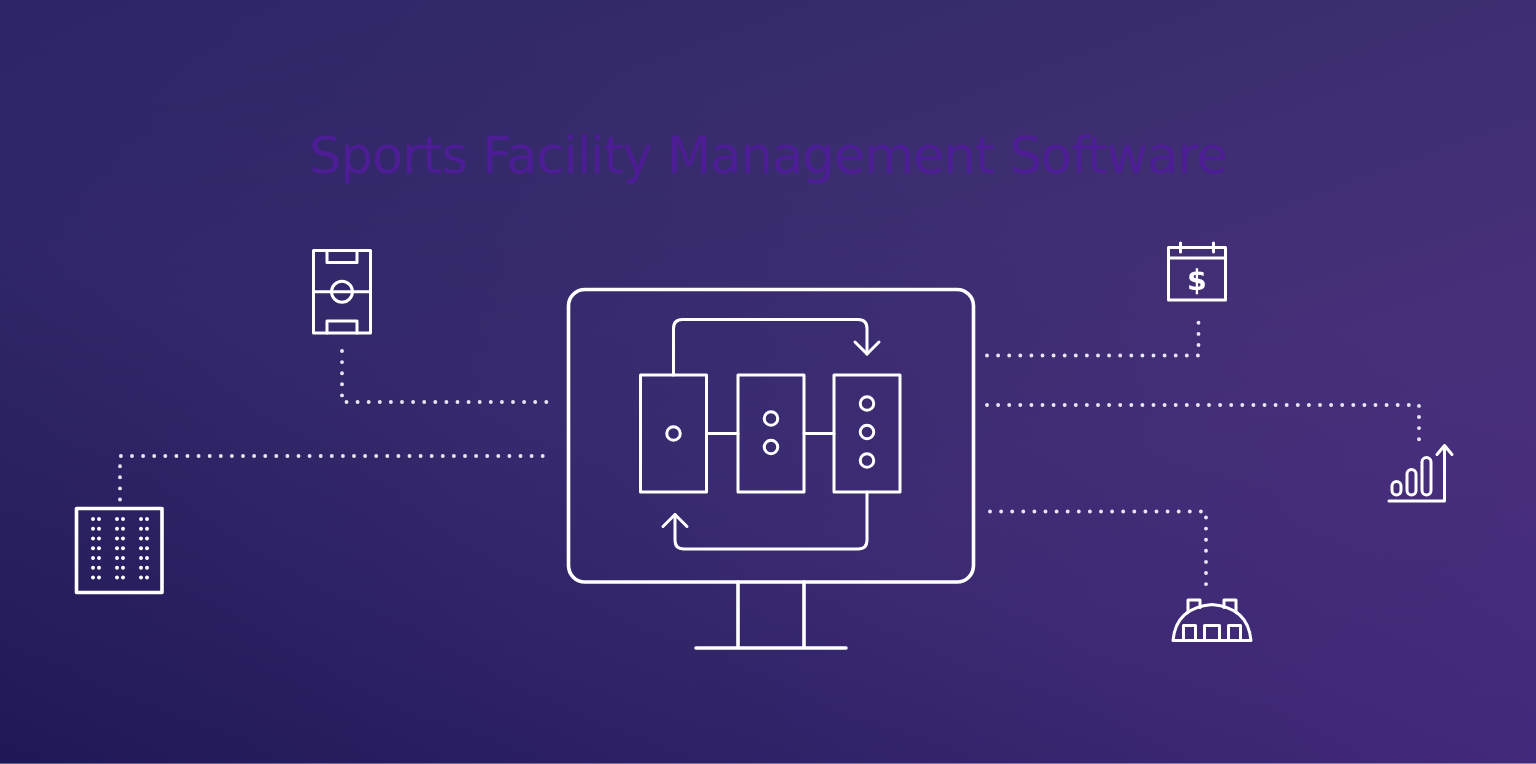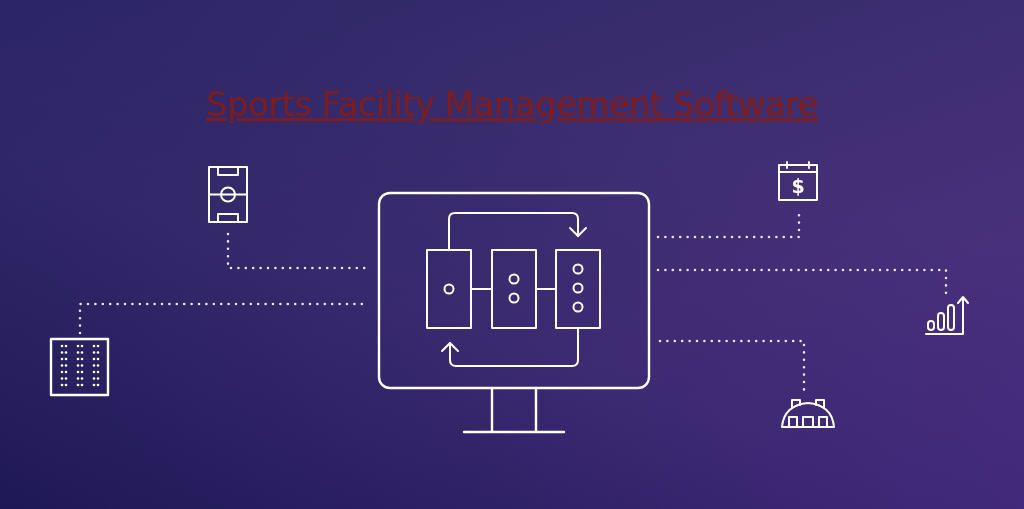--- a/index.html
+++ b/index.html
@@ -8,24 +8,23 @@
       background: linear-gradient(160deg, #2c2666 0%, #3a2d6e 35%, #47307a 65%, #4e2d85 100%);
       font-family: "Liberation Sans", sans-serif;
     }
     .bg-overlay {
       position: absolute; inset: 0;
       background: linear-gradient(20deg, rgba(24,20,80,0.85) 0%, rgba(40,32,100,0.35) 40%, rgba(80,50,140,0) 70%);
       pointer-events: none;
     }
     .title {
       position: absolute; left: 0; right: 0; top: 61px;
-      text-align: center; color: #7f1d1d;
+      text-align: center; color: #4c1d95;
       font-family: "DejaVu Sans", sans-serif; font-size: 34px; font-weight: normal;
       letter-spacing: -0.6px;
-      text-decoration: underline;
     }
     svg.scene { position: absolute; left: 0; top: 0; }
     .stroke { fill: none; stroke: #ffffff; stroke-width: 2.4; stroke-linecap: round; stroke-linejoin: round; }
     .thin { fill: none; stroke: #ffffff; stroke-width: 2; stroke-linecap: round; stroke-linejoin: round; }
     .dots { fill: none; stroke: #e8e6f5; stroke-width: 2.6; stroke-linecap: round; stroke-dasharray: 0 7.4; }
     .dollar { fill: #ffffff; font-family: "DejaVu Sans", sans-serif; font-size: 19px; font-weight: bold; }
   </style>
 </head>
 <body>
 

